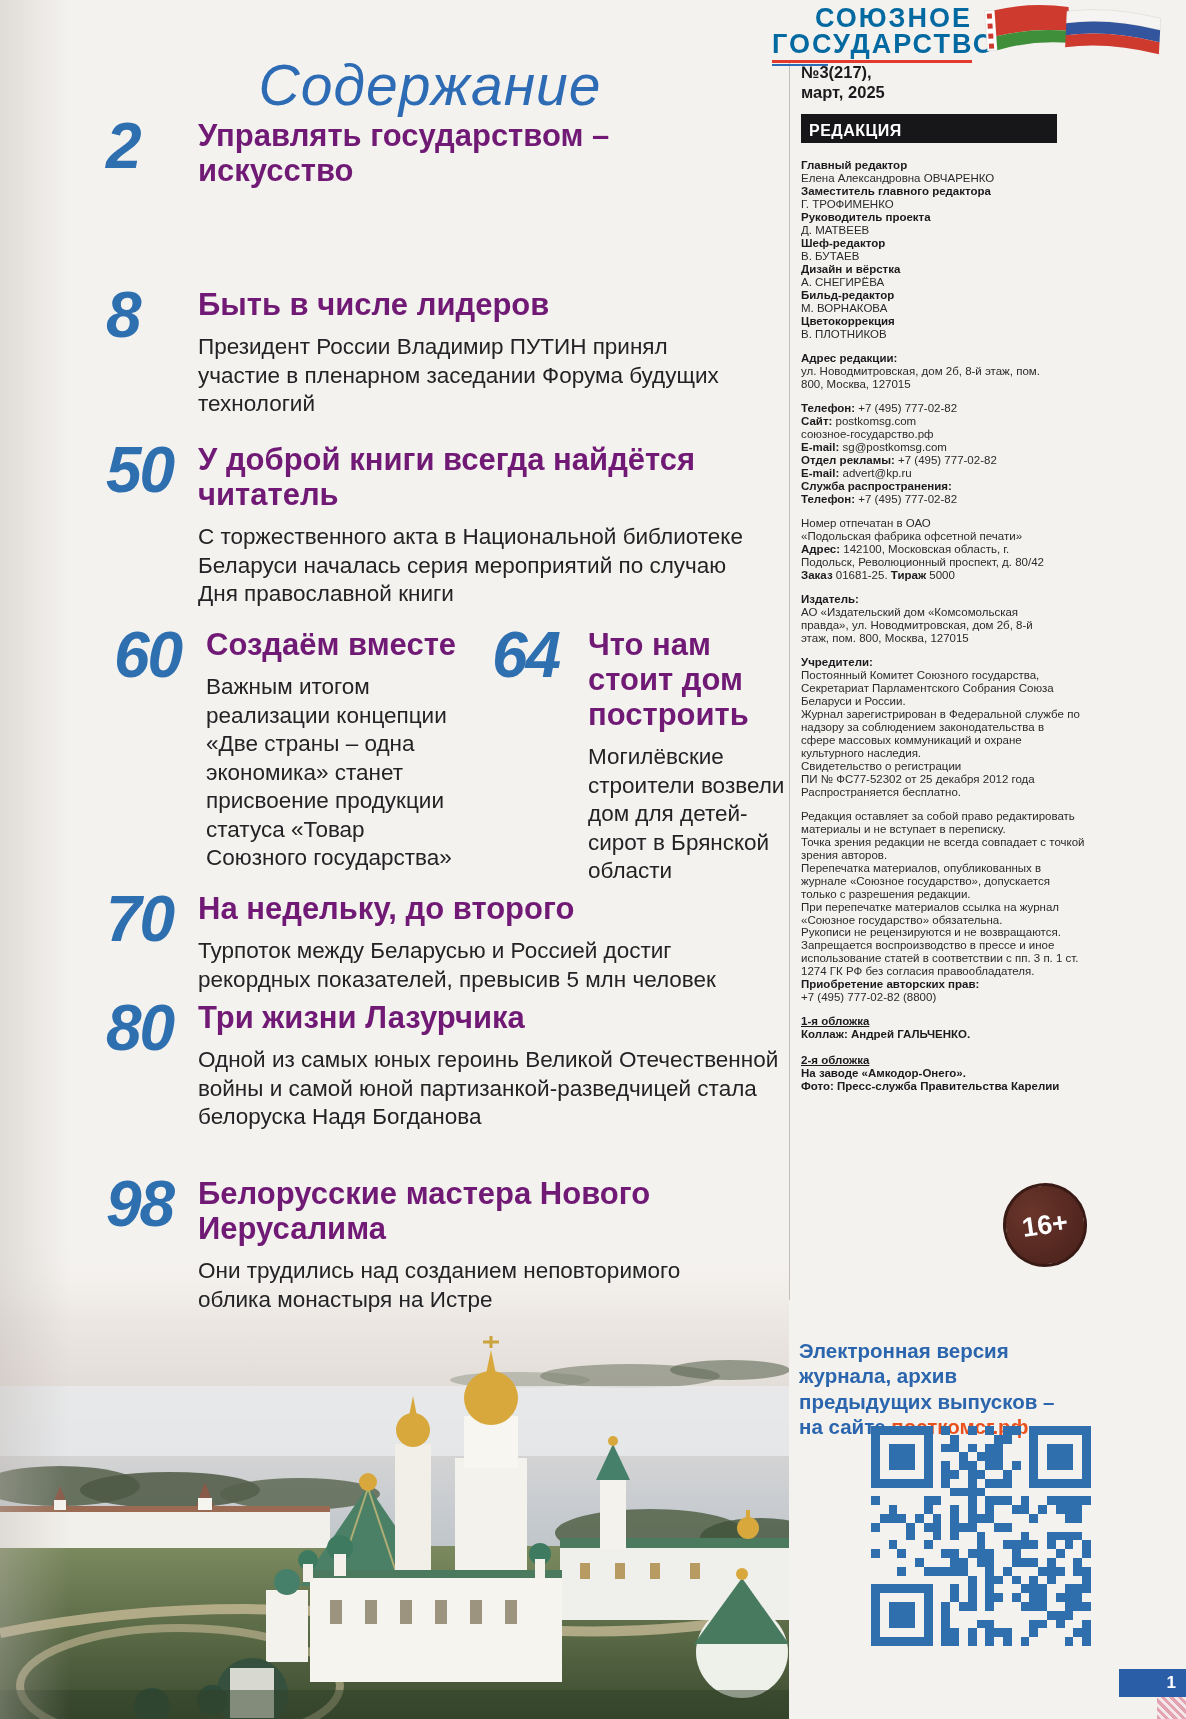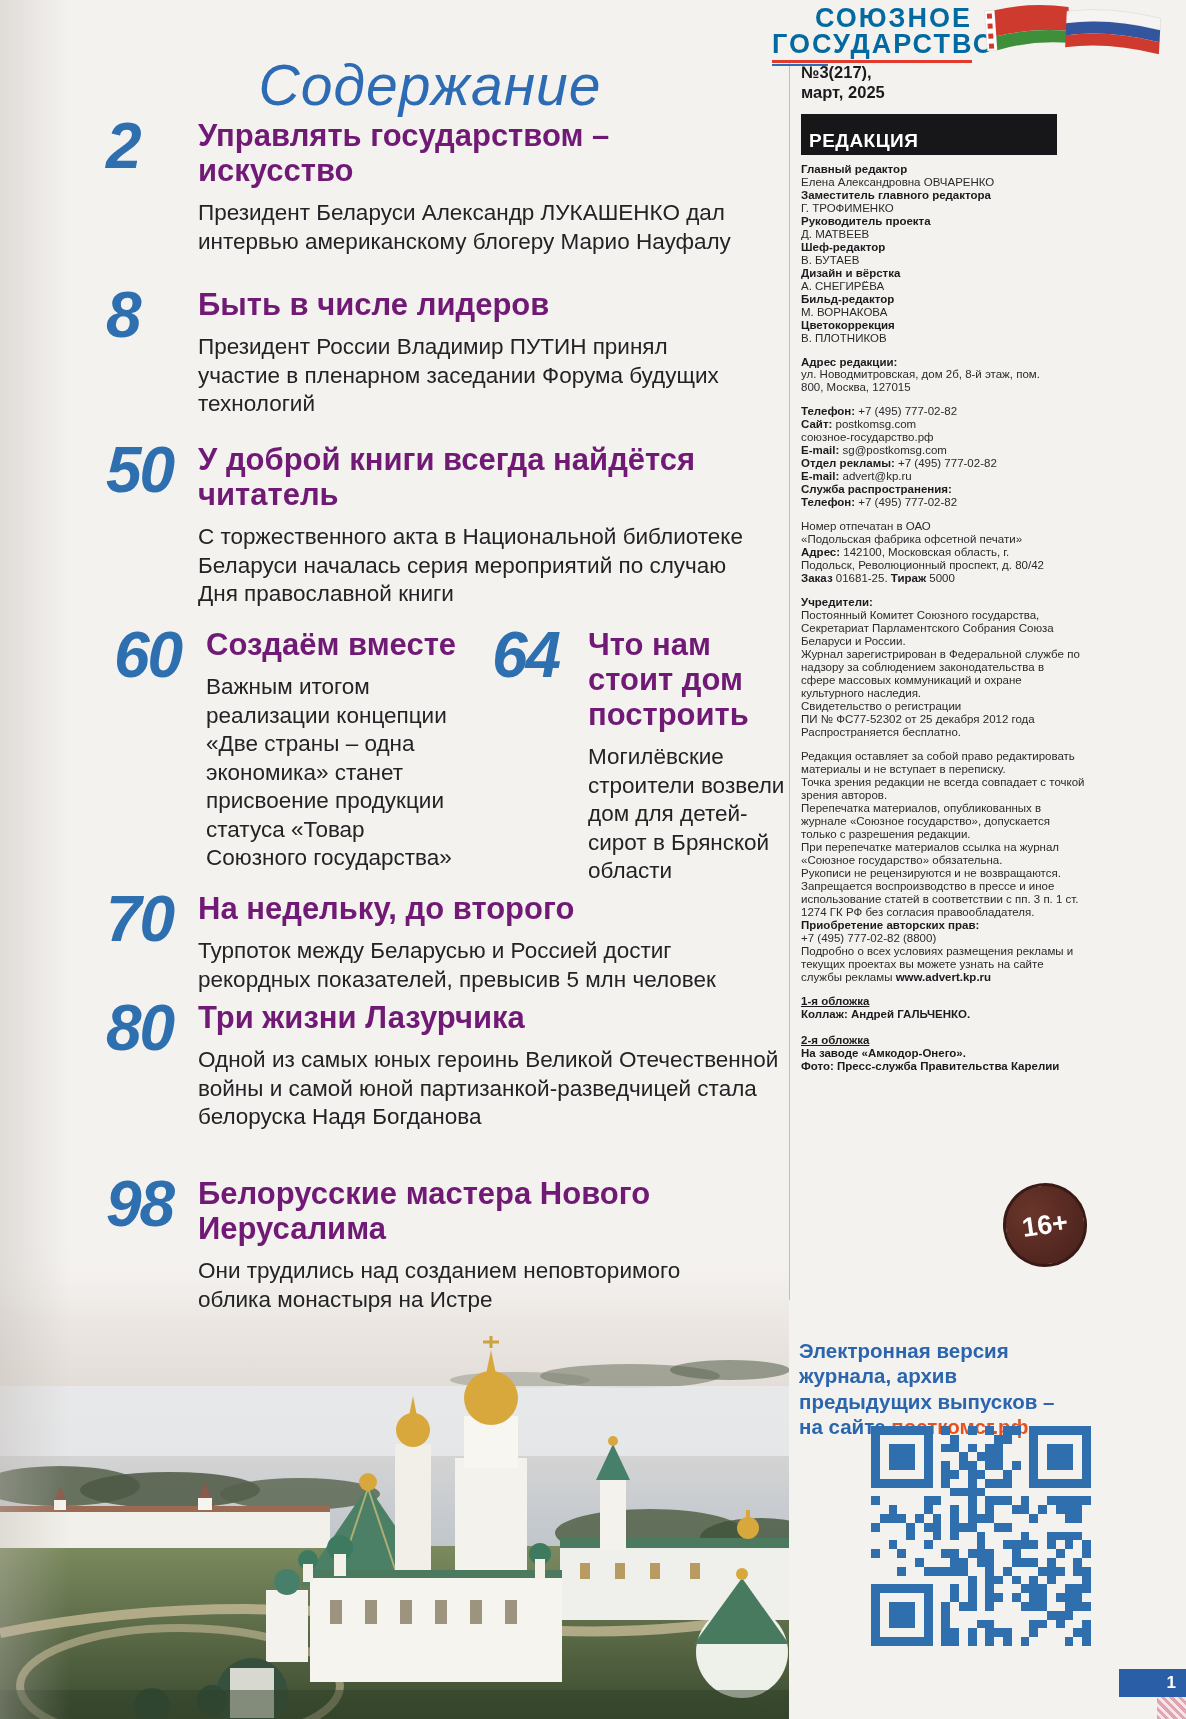--- a/index.html
+++ b/index.html
@@ -32,22 +32,22 @@
         line-height:.95;letter-spacing:2px;padding-top:4px;}
   .logo-underline-red{height:3px;background:#e23b2e;margin-top:3px;}
   .logo-underline-blue{height:2px;background:#2d6cb4;width:56px;margin-top:1px;}
   .flags{width:190px;height:62px;flex:none;margin-left:6px;}
 
   .rc{position:absolute;left:801px;top:62px;width:368px;font-size:11.5px;line-height:1.13;
         color:#2a2a2c;z-index:2;}
   .rc p{margin:0;}
   .block{margin-bottom:11px;}
   .issue{font-size:16.5px;font-weight:bold;line-height:1.22;color:#1b1b1d;margin-bottom:12px;}
-  .red-bar{background:#17171a;color:#fff;font-weight:bold;font-size:19px;letter-spacing:.5px;
-        padding:16px 8px 3px 8px;width:240px;margin-bottom:8px;}
+  .red-bar{background:#17171a;color:#fff;font-weight:bold;font-size:16px;letter-spacing:.5px;
+        padding:8px 8px 3px 8px;width:240px;margin-bottom:16px;}
   .b{font-weight:bold;color:#1b1b1d;}
   .indent{margin-left:34px;}
   .cover-label{font-weight:bold;text-decoration:underline;color:#1b1b1d;}
   .covers .block{margin-bottom:13px;}
 
   .badge16{position:absolute;left:1003px;top:1183px;width:78px;height:78px;border-radius:50%;
         background:radial-gradient(circle at 35% 32%,#6a352b,#46201a);border:3px solid #3a1a15;
         color:#fff;font-weight:bold;font-size:27px;display:flex;align-items:center;justify-content:center;
         transform:rotate(-8deg);z-index:4;}
   .eversion{position:absolute;left:799px;top:1338px;width:282px;font-size:20.5px;font-weight:bold;
@@ -168,21 +168,20 @@
       <rect x="0" y="0" width="789" height="70" fill="url(#fadeTop)"></rect>
     </svg>
   </div>
 
   <div class="page-title">Содержание</div>
 
   <div class="entry" style="left:106px;top:118px;">
     <div class="e-num">2</div>
     <div class="e-body">
       <p class="e-title">Управлять государством – искусство</p>
-      <p class="e-desc">Президент Беларуси Александр ЛУКАШЕНКО дал интервью американскому блогеру Марио Науфалу</p>
     </div>
   </div>
 
   <div class="entry" style="left:106px;top:287px;">
     <div class="e-num">8</div>
     <div class="e-body" style="width:540px;">
       <p class="e-title">Быть в числе лидеров</p>
       <p class="e-desc">Президент России Владимир ПУТИН принял участие в пленарном заседании Форума будущих технологий</p>
     </div>
   </div>
@@ -306,40 +305,43 @@
       <p><span class="b">Телефон:</span> <span>+7 (495) 777-02-82</span></p>
     </div>
 
     <div class="block">
       <p>Номер отпечатан в ОАО</p>
       <p>«Подольская фабрика офсетной печати»</p>
       <p style="width:250px;"><span class="b">Адрес:</span> <span>142100, Московская область, г. Подольск, Революционный проспект, д. 80/42</span></p>
       <p><span class="b">Заказ</span> <span>01681-25.</span> <span class="b">Тираж</span> <span>5000</span></p>
     </div>
 
+    <div class="block">
+      <p class="b">Издатель:</p>
+      <p style="width:250px;">АО «Издательский дом «Комсомольская правда», ул. Новодмитровская, дом 2б, 8-й этаж, пом. 800, Москва, 127015</p>
+    </div>
 
     <div class="block">
       <p class="b">Учредители:</p>
       <p style="width:280px;">Постоянный Комитет Союзного государства, Секретариат Парламентского Собрания Союза Беларуси и России.</p>
       <p style="width:280px;">Журнал зарегистрирован в Федеральной службе по надзору за соблюдением законодательства в сфере массовых коммуникаций и охране культурного наследия.</p>
       <p>Свидетельство о регистрации</p>
       <p>ПИ № ФС77-52302 от 25 декабря 2012 года</p>
       <p>Распространяется бесплатно.</p>
     </div>
 
     <div class="block" style="width:285px;">
       <p>Редакция оставляет за собой право редактировать материалы и не вступает в переписку.</p>
       <p>Точка зрения редакции не всегда совпадает с точкой зрения авторов.</p>
       <p>Перепечатка материалов, опубликованных в журнале «Союзное государство», допускается только с разрешения редакции.</p>
       <p>При перепечатке материалов ссылка на журнал «Союзное государство» обязательна.</p>
       <p>Рукописи не рецензируются и не возвращаются.</p>
       <p>Запрещается воспроизводство в прессе и иное использование статей в соответствии с пп. 3 п. 1 ст. 1274 ГК РФ без согласия правообладателя.</p>
       <p class="b">Приобретение авторских прав:</p>
       <p>+7 (495) 777-02-82 (8800)</p>
-      <p><span>Подробно о всех условиях размещения рекламы и текущих проектах вы можете узнать на сайте службы рекламы</span> <span class="b">www.advert.kp.ru</span></p>
     </div>
 
     <div class="covers">
       <div class="block">
         <p class="cover-label">1-я обложка</p>
         <p class="b">Коллаж: Андрей ГАЛЬЧЕНКО.</p>
       </div>
       <div class="block">
         <p class="cover-label">2-я обложка</p>
         <p class="b">На заводе «Амкодор-Онего».</p>

